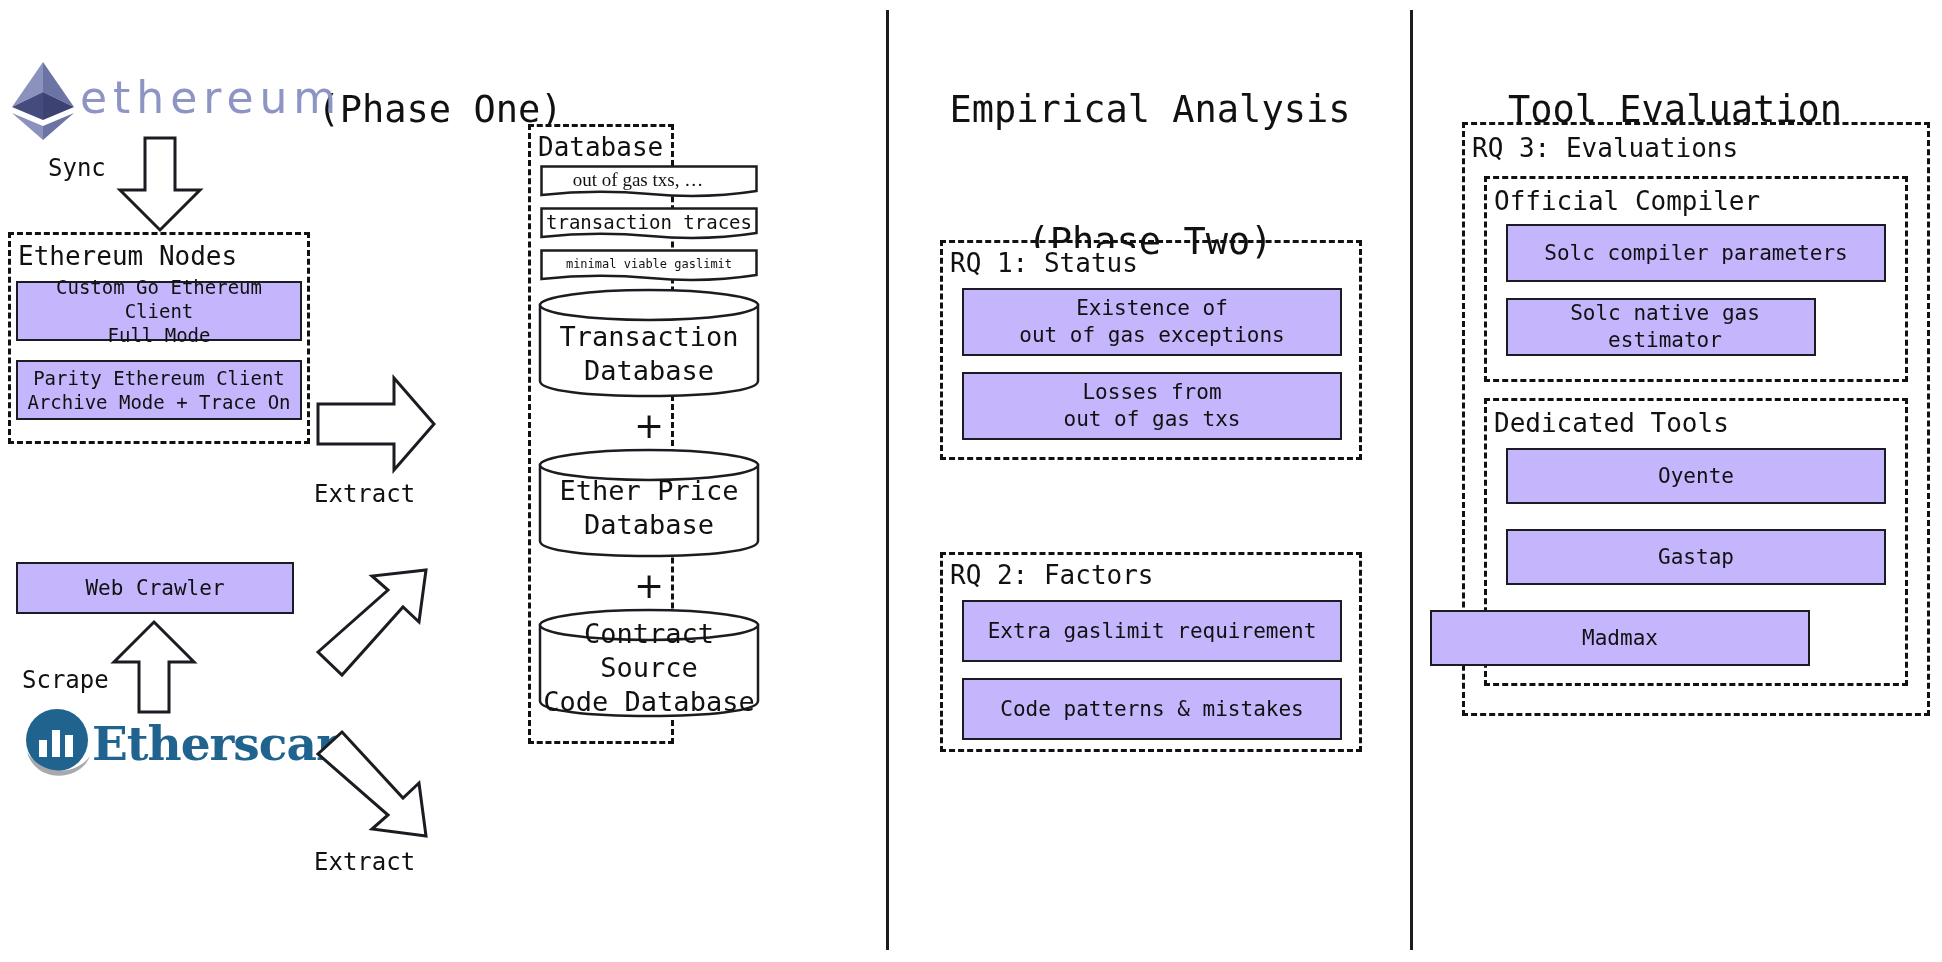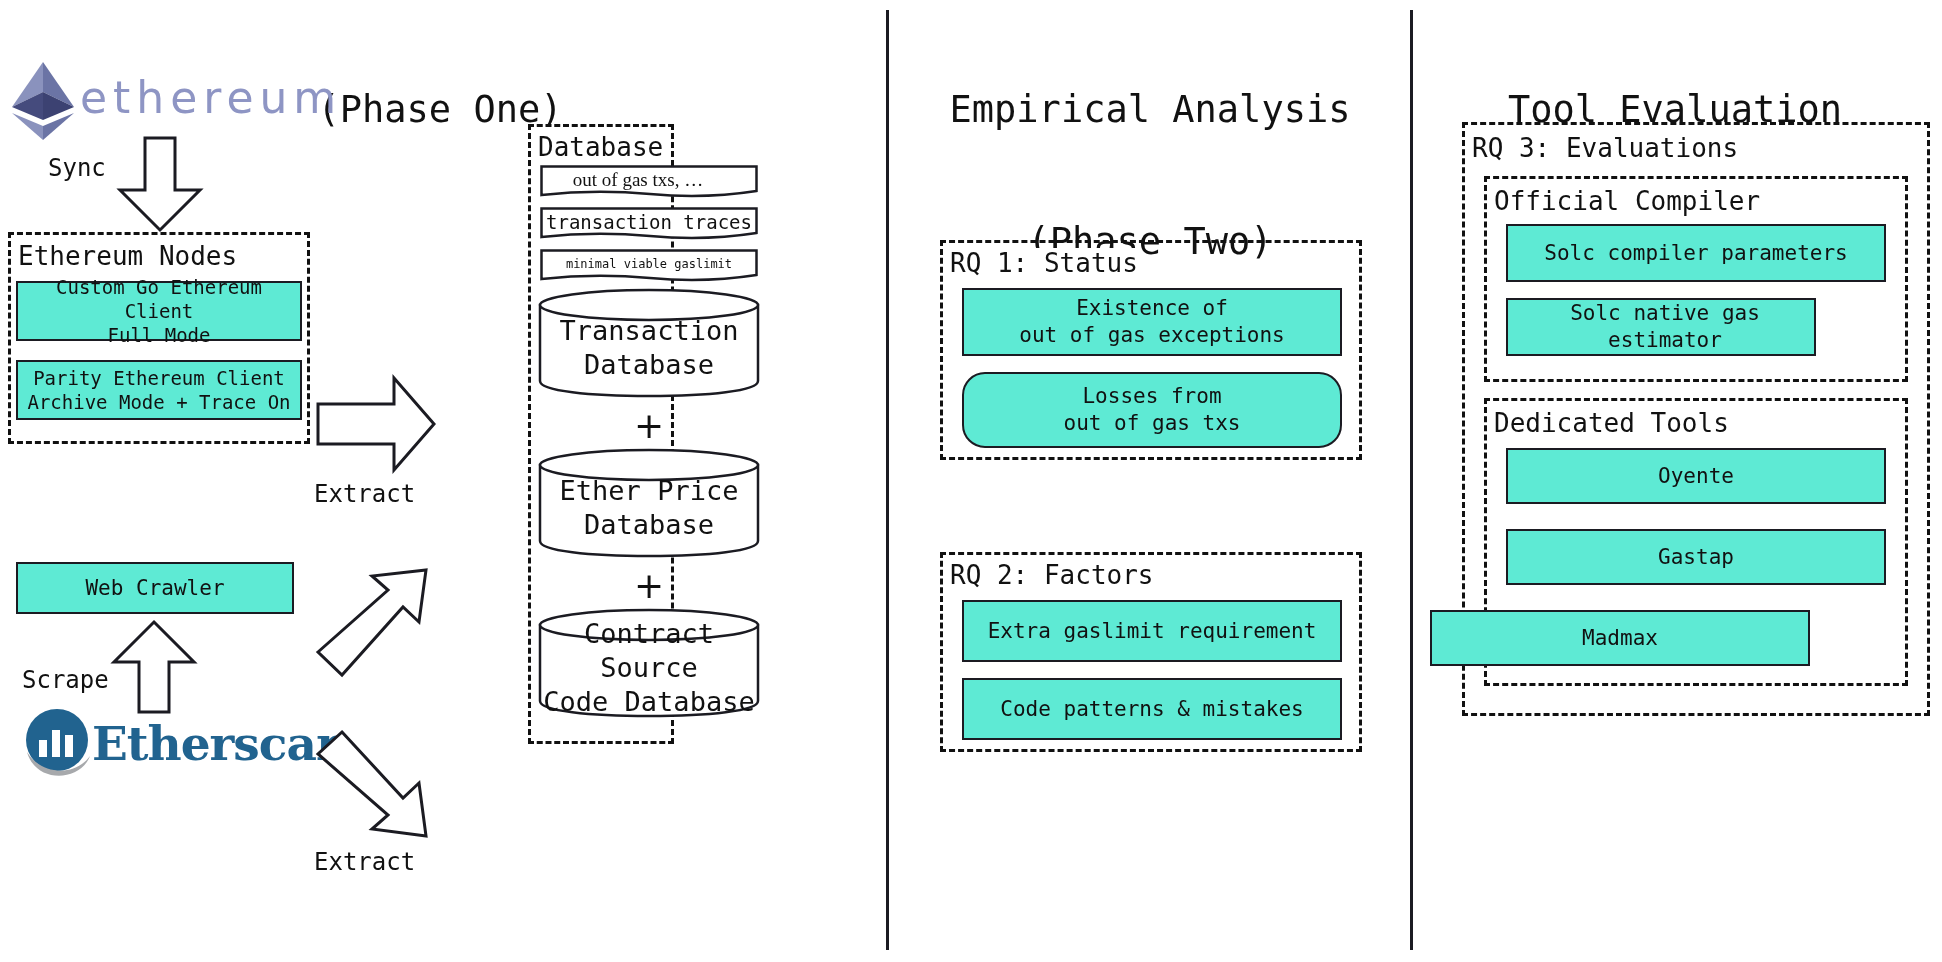--- a/index.html
+++ b/index.html
@@ -25,21 +25,21 @@
     border:3px dashed #111;background:transparent;
   }
   .dashed-label{
     position:absolute;font-size:26px;line-height:30px;color:#111;
     background:#fff;white-space:nowrap;padding:0 2px;
   }
 
   
   .node{
     position:absolute;box-sizing:border-box;border:2.5px solid #1b1b22;
-    background:#5eead4;display:flex;align-items:center;justify-content:center;
+    background:#c4b5fd;display:flex;align-items:center;justify-content:center;
     text-align:center;font-size:21px;line-height:27px;color:#111;
     white-space:pre-line;
   }
   .node.small{font-size:19px;line-height:24px;}
 
   
   .note{position:absolute;}
   .note svg{display:block;}
   .note-txt{
     position:absolute;left:0;right:0;top:0;display:flex;
@@ -192,21 +192,21 @@
     <path d="M1.5,1.5 H216.5 V26 Q165,34 110,29 Q55,24 1.5,30 Z" fill="#fff" stroke="#1b1b22" stroke-width="2.5"></path>
   </svg>
   <div class="note-txt" style="height:30px;font-size:12px;">minimal viable gaslimit</div>
 </div>
 
 <div class="cyl" style="left:538px;top:288px;width:222px;height:110px;">
   <svg width="222" height="110" viewBox="0 0 222 110">
     <path d="M2,17 V93 C2,103 52,108 111,108 C170,108 220,103 220,93 V17 Z" fill="#fff" stroke="#1b1b22" stroke-width="2.5"></path>
     <ellipse cx="111" cy="17" rx="109" ry="15" fill="#fff" stroke="#1b1b22" stroke-width="2.5"></ellipse>
   </svg>
-  <div class="cyl-txt" style="top:38px;height:44px;">Transaction
+  <div class="cyl-txt" style="top:44px;height:44px;">Transaction
 Database</div>
 </div>
 
 <div class="plus" style="left:538px;top:408px;width:222px;">+</div>
 
 <div class="cyl" style="left:538px;top:448px;width:222px;height:110px;">
   <svg width="222" height="110" viewBox="0 0 222 110">
     <path d="M2,17 V93 C2,103 52,108 111,108 C170,108 220,103 220,93 V17 Z" fill="#fff" stroke="#1b1b22" stroke-width="2.5"></path>
     <ellipse cx="111" cy="17" rx="109" ry="15" fill="#fff" stroke="#1b1b22" stroke-width="2.5"></ellipse>
   </svg>
@@ -223,21 +223,21 @@
   </svg>
   <div class="cyl-txt" style="top:38px;height:44px;">Contract Source
 Code Database</div>
 </div>
 
 <div class="dashed" style="left:940px;top:240px;width:422px;height:220px;"></div>
 <div class="dashed-label" style="left:948px;top:248px;">RQ 1: Status</div>
 
 <div class="node" style="left:962px;top:288px;width:380px;height:68px;">Existence of
 out of gas exceptions</div>
-<div class="node" style="left:962px;top:372px;width:380px;height:76px;border-radius:23px;">Losses from
+<div class="node" style="left:962px;top:372px;width:380px;height:68px;">Losses from
 out of gas txs</div>
 
 <div class="dashed" style="left:940px;top:552px;width:422px;height:200px;"></div>
 <div class="dashed-label" style="left:948px;top:560px;">RQ 2: Factors</div>
 
 <div class="node" style="left:962px;top:600px;width:380px;height:62px;">Extra gaslimit requirement</div>
 <div class="node" style="left:962px;top:678px;width:380px;height:62px;">Code patterns &amp; mistakes</div>
 
 <div class="dashed" style="left:1462px;top:122px;width:468px;height:594px;"></div>
 <div class="dashed-label" style="left:1470px;top:133px;">RQ 3: Evaluations</div>

